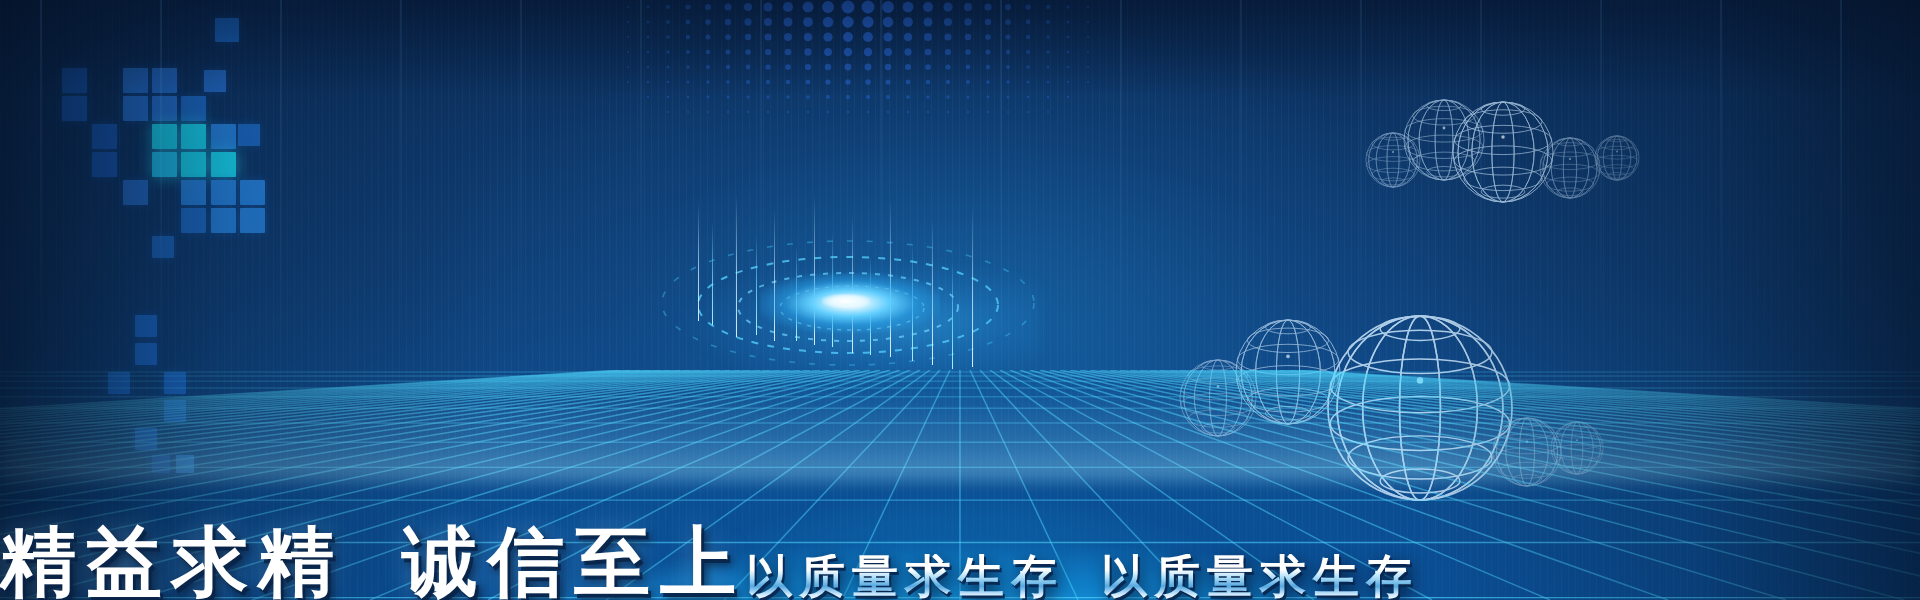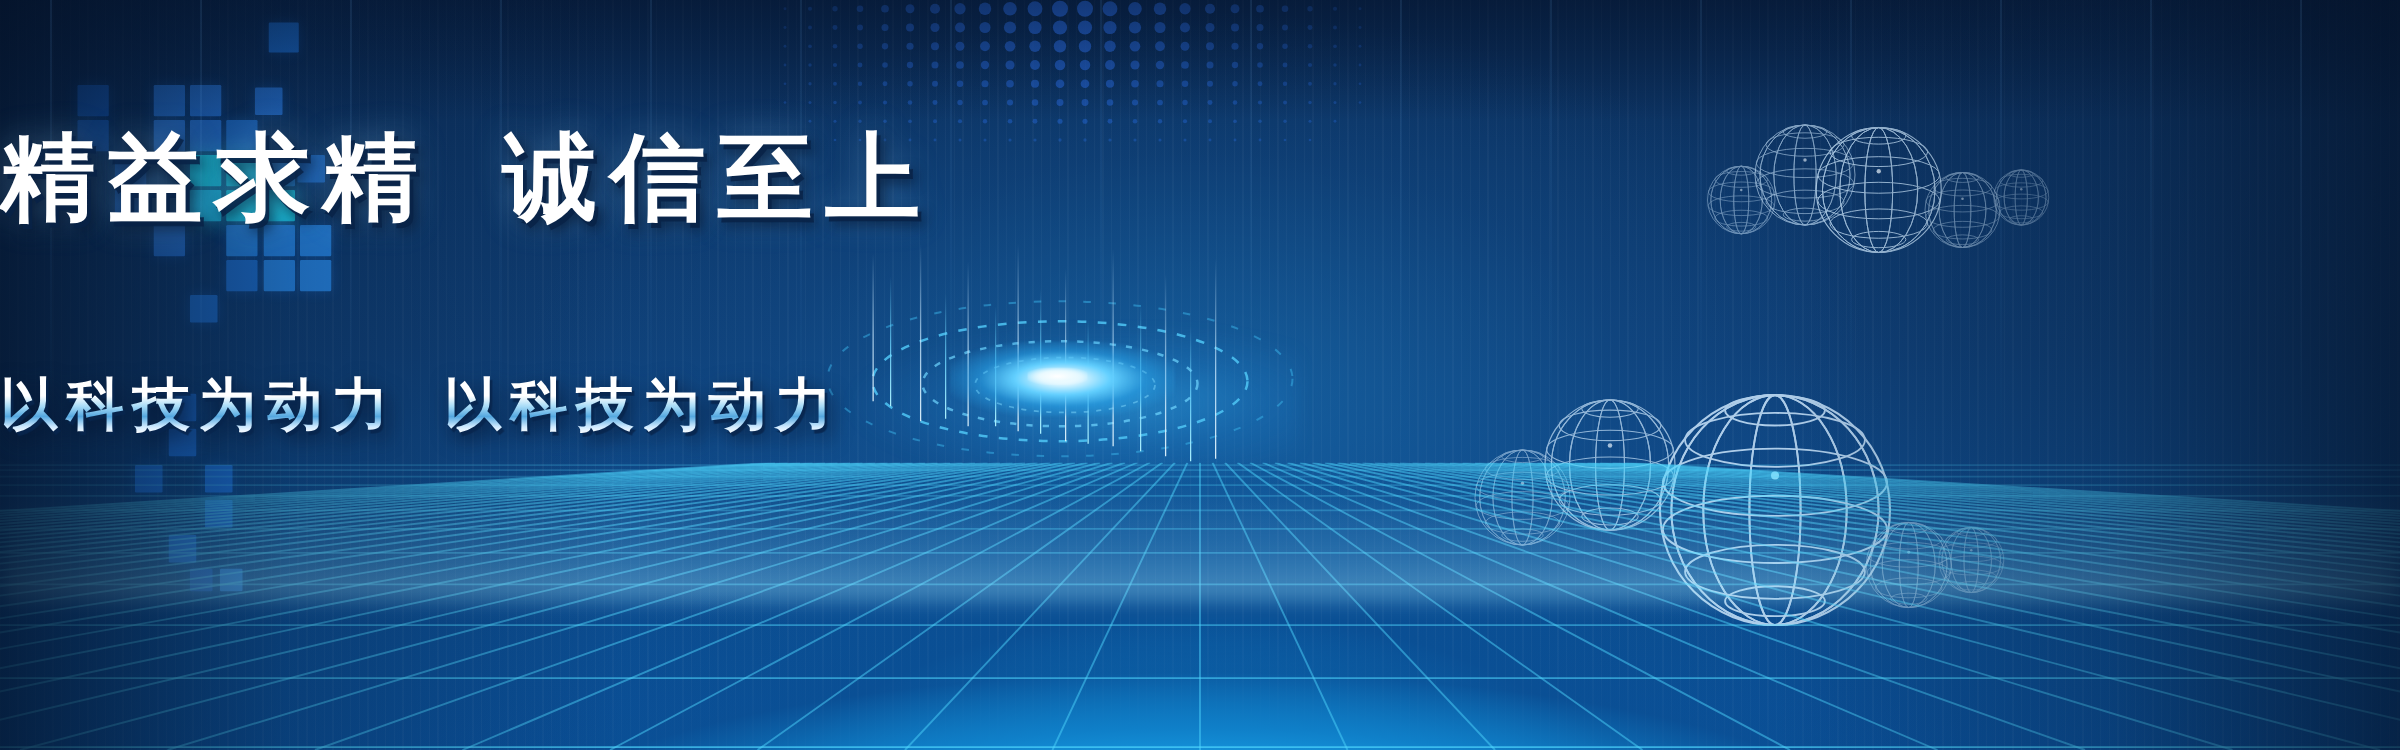--- a/index.html
+++ b/index.html
@@ -139,22 +139,21 @@
     background: linear-gradient(to bottom,
       rgba(120,210,255,0) 0%, rgba(140,220,255,0.22) 60%, rgba(160,230,255,0.42) 100%);
     filter: blur(8px);
   }
 
   
   .text-layer {
     position: absolute;
     inset: 0;
     display: flex;
-    flex-direction: column;
-    align-items: flex-start;
+    align-items: flex-end;
   }
   .headline {
     margin-top: 105px;
     font-size: 76px;
     line-height: 1;
     letter-spacing: 10px;
     font-weight: 700;
     color: #ffffff;
     white-space: pre;
     text-shadow:
@@ -721,16 +720,16 @@
         </g>
     </svg>
     <div class="floor-mist"></div>
   </div>
 
   <div class="bg-vignette"></div>
   <div class="light-shafts"></div>
 
   <div class="text-layer">
     <div class="headline">精益求精  诚信至上</div>
-    <div class="subtitle">以科技为动力  以科技为动力</div>
+    <div class="subtitle">以质量求生存  以质量求生存</div>
   </div>
 
 </div>
 
 </body></html>

